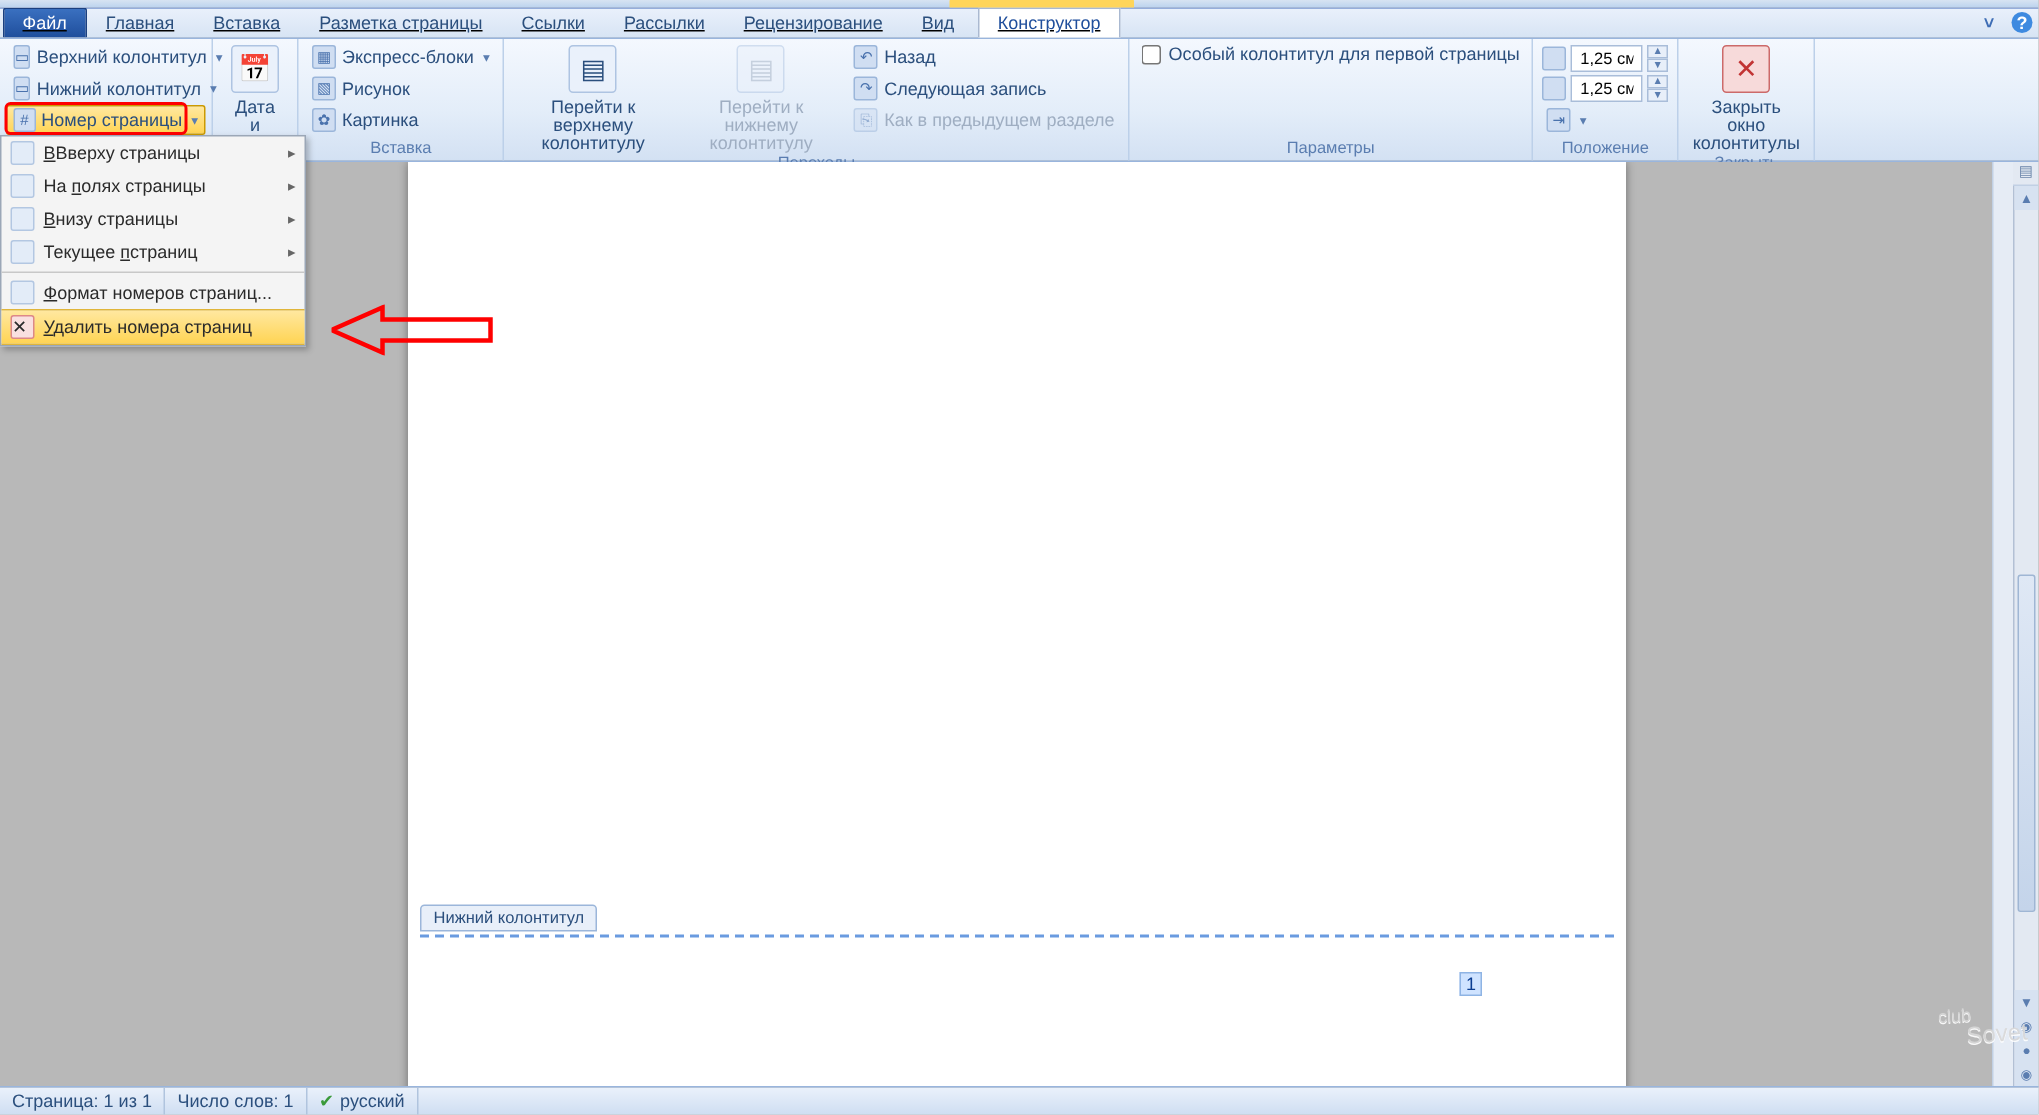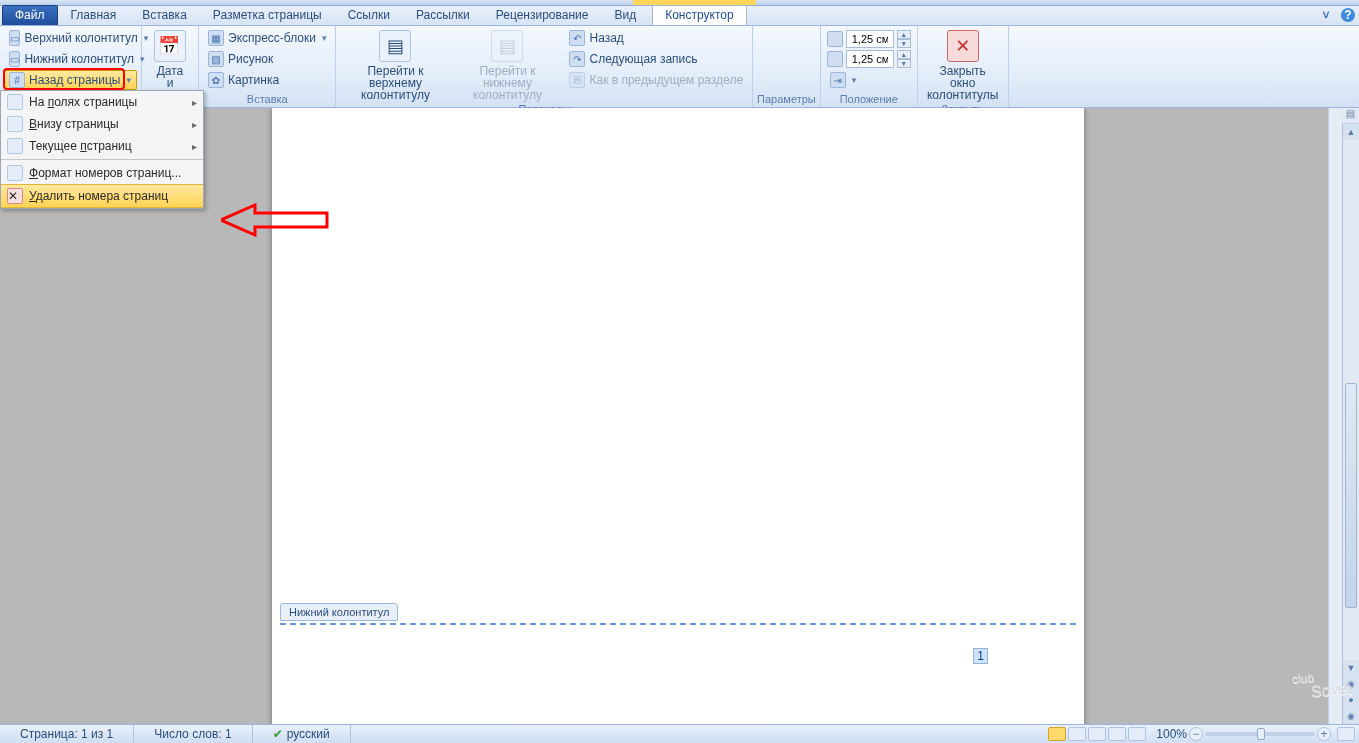--- a/index.html
+++ b/index.html
@@ -1,18 +1,18 @@
 <!DOCTYPE html>
 <html><head>
 <meta charset="utf-8">
 <style>
 * { box-sizing: border-box; margin: 0; padding: 0; font-family: "Segoe UI", Tahoma, sans-serif; font-size: 12px; }
 html, body { width: 1359px; height: 743px; overflow: hidden; background: #b3b3b3; }
 .qat { height: 6px; background: linear-gradient(#d7e3f2,#bcd3ee); border-bottom:1px solid #95addb;}
-.tabs { display:flex; align-items:flex-end; height:20px; background:linear-gradient(#e9f0fb,#d7e4f4); border-bottom:1px solid #99b5dd; position:relative;}
+.tabs { display:flex; align-items:flex-end; height:20px; background:linear-gradient(#e9f0fb,#d7e4f4); border-bottom:1px solid #99b5dd; position:relative;text-decoration:underline;}
 .tab { padding:2px 12px 3px; color:#2b4f7d; cursor:default; border:1px solid transparent; border-bottom:none; white-space:nowrap;}
 .tab.file { background:linear-gradient(#3a70c0,#1f4e9c); color:#fff; border-color:#1a3f7f; border-radius:2px 2px 0 0; margin-left:2px;}
 .tab.context { background:#fff; border-color:#aab9d1; color:#1f4e9c; margin-left:3px; position:relative;}
 .tab.context::before{content:""; position:absolute; left:-20px; right:-10px; top:-7px; height:6px; background:#ffd55a; border-radius:2px 2px 0 0;}
 .title-icons{ position:absolute; right:4px; top:2px; display:flex; gap:8px;}
 .ticon{ width:14px; height:14px; display:flex; align-items:center; justify-content:center; color:#3e6db5; font-weight:bold;}
 .ribbon { display:flex; height:82px; background:linear-gradient(#f4f8fe,#e3edf9 60%,#d3e1f3); border-bottom:1px solid #99b5dd;}
 .group { display:flex; flex-direction:column; border-right:1px solid #bcd0e9; padding:2px 4px 0; }
 .group-body{ flex:1; display:flex; gap:2px; }
 .group-label{ height:14px; text-align:center; color:#5a7db0; font-size:11px; padding-bottom:1px;}
@@ -42,21 +42,21 @@
 .arrow{ position:absolute; left:221px; top:203px; z-index:60; pointer-events:none;}
 .workspace{ position:absolute; left:0; right:0; top:108px; bottom:19px; background:#b8b8b8; overflow:hidden;}
 .page{ position:absolute; left:272px; top:0; width:812px; height:720px; background:#fff; box-shadow:0 0 6px rgba(0,0,0,.4);}
 .footer-line{ position:absolute; left:8px; right:8px; top:515px; border-top:2px dashed #6a9be0;}
 .footer-tab{ position:absolute; left:8px; top:495px; background:#e8eff9; border:1px solid #9bb6da; border-radius:3px 3px 0 0; padding:2px 8px; color:#2b4f7d; font-size:11px;}
 .pagenum{ position:absolute; right:96px; top:540px; background:#cfe3ff; padding:0 3px; color:#0a3d91; font-size:12px; border:1px solid #8fb4e4;}
 .vscroll{ position:absolute; right:0; top:0; bottom:0; width:17px; background:#e3e9f2; border-left:1px solid #b3c0d4;}
 .vscroll .thumb{ position:absolute; left:2px; right:2px; top:275px; height:225px; background:linear-gradient(#dfe8f5,#c4d4ea); border:1px solid #9fb6d4; border-radius:2px;}
 .vscroll .btn{ position:absolute; left:0; right:0; height:16px; background:#d7e2f1; text-align:center; font-size:9px; color:#5a7db0; line-height:16px;}
 .status{ position:absolute; left:0; right:0; bottom:0; height:19px; background:linear-gradient(#eaf1fb,#cfdef2); border-top:1px solid #99b5dd; display:flex; align-items:center; color:#2b4f7d; font-size:11px;}
-.status .cell{ padding:0 20px; border-right:1px solid #b0c4de; height:100%; display:flex; align-items:center; gap:4px;}
+.status .cell{ padding:0 8px; border-right:1px solid #b0c4de; height:100%; display:flex; align-items:center; gap:4px;}
 .status .right{ margin-left:auto; display:flex; align-items:center; gap:2px; padding-right:4px;}
 .vbtn{ width:18px; height:14px; background:#e3ecf8; border:1px solid #aec4e2; border-radius:2px;}
 .vbtn.active{ background:#ffd86b; border-color:#d4a227;}
 .zoom-track{ width:110px; height:4px; background:#c0d0e6; position:relative; border-radius:2px;}
 .zoom-track .knob{ position:absolute; left:52px; top:-4px; width:8px; height:12px; background:#e8eff9; border:1px solid #8fa8c8; border-radius:2px;}
 .zbtn{ width:14px; height:14px; border:1px solid #aec4e2; background:#e8eff9; text-align:center; line-height:12px; color:#5a7db0; border-radius:7px; font-size:12px;}
 .watermark{ position:absolute; right:8px; bottom:24px; color:#d9d9d9; font-family:"Brush Script MT",cursive; font-size:30px; text-shadow:0 1px 0 #fff; transform:rotate(-4deg); pointer-events:none; opacity:.9;}
 .watermark small{ display:block; font-size:16px; margin-top:-6px; margin-left:18px;}
 .rruler{ position:absolute; right:17px; top:0; width:14px; bottom:0; background:#e6ecf5; border-left:1px solid #c1d0e4;}
 .iconstack{ position:absolute; right:0; top:0; width:17px;}
@@ -91,21 +91,21 @@
       <div class="sbtn dd">
             <span class="ic">▭</span>
             <span>Верхний колонтитул</span>
           </div>
       <div class="sbtn dd">
             <span class="ic">▭</span>
             <span>Нижний колонтитул</span>
           </div>
       <div class="sbtn dd highlighted">
             <span class="ic">#</span>
-            <span>Назад страницы</span>
+            <span>Номер страницы</span>
           </div>
     </div>
       </div>
     <div class="group-label">&nbsp;</div>
   </div>
 
   <div class="group">
     <div class="group-body">
       <div class="lbtn" style="width:48px">
         <div class="ic">📅</div>
@@ -162,20 +162,24 @@
             <span>Как в предыдущем разделе</span>
           </div>
       </div>
     </div>
     <div class="group-label">Переходы</div>
   </div>
 
   <div class="group">
     <div class="group-body">
         <div class="btncol">
+      <label class="chk">
+            <input type="checkbox" style="">
+            <span>Особый колонтитул для первой страницы</span>
+          </label>
     </div>
       </div>
     <div class="group-label">Параметры</div>
   </div>
 
   <div class="group">
     <div class="group-body">
         <div class="btncol" style="gap:2px;padding-top:2px">
       <div class="spin">
         <span class="ic"></span>
@@ -211,20 +215,24 @@
     </div>
     <div class="group-label">Закрыть</div>
   </div>
 </div>
 
 <div class="redbox" style="left:3px; top:68px; width:122px; height:22px;"></div>
 
 <div class="menu">
   <div class="mi sub">
       <span class="ic"></span>
+      <span><u>В</u><span>Вверху страницы</span></span>
+    </div>
+  <div class="mi sub">
+      <span class="ic"></span>
       <span><span>На </span><u>п</u><span>олях страницы</span></span>
     </div>
   <div class="mi sub">
       <span class="ic"></span>
       <span><u>В</u><span>низу страницы</span></span>
     </div>
   <div class="mi sub">
       <span class="ic"></span>
       <span><span>Текущее </span><u>п</u><span>страниц</span></span>
     </div>
@@ -266,28 +274,13 @@
   </div>
 </div>
 
 <div class="status">
   <div class="cell">Страница: 1 из 1</div>
   <div class="cell">Число слов: 1</div>
   <div class="cell">
       <span style="color:#3a9a3a">✔</span>
       <span>русский</span>
     </div>
-  <div class="right">
-    <div class="vbtn active"></div>
-    <div class="vbtn"></div>
-    <div class="vbtn"></div>
-    <div class="vbtn"></div>
-    <div class="vbtn"></div>
-    <span style="width:6px"></span>
-    <span>100%</span>
-    <div class="zbtn">−</div>
-    <div class="zoom-track">
-        <div class="knob"></div>
-      </div>
-    <div class="zbtn">+</div>
-    <div class="vbtn" style="margin-left:4px"></div>
-  </div>
 </div>
 
 </body></html>

